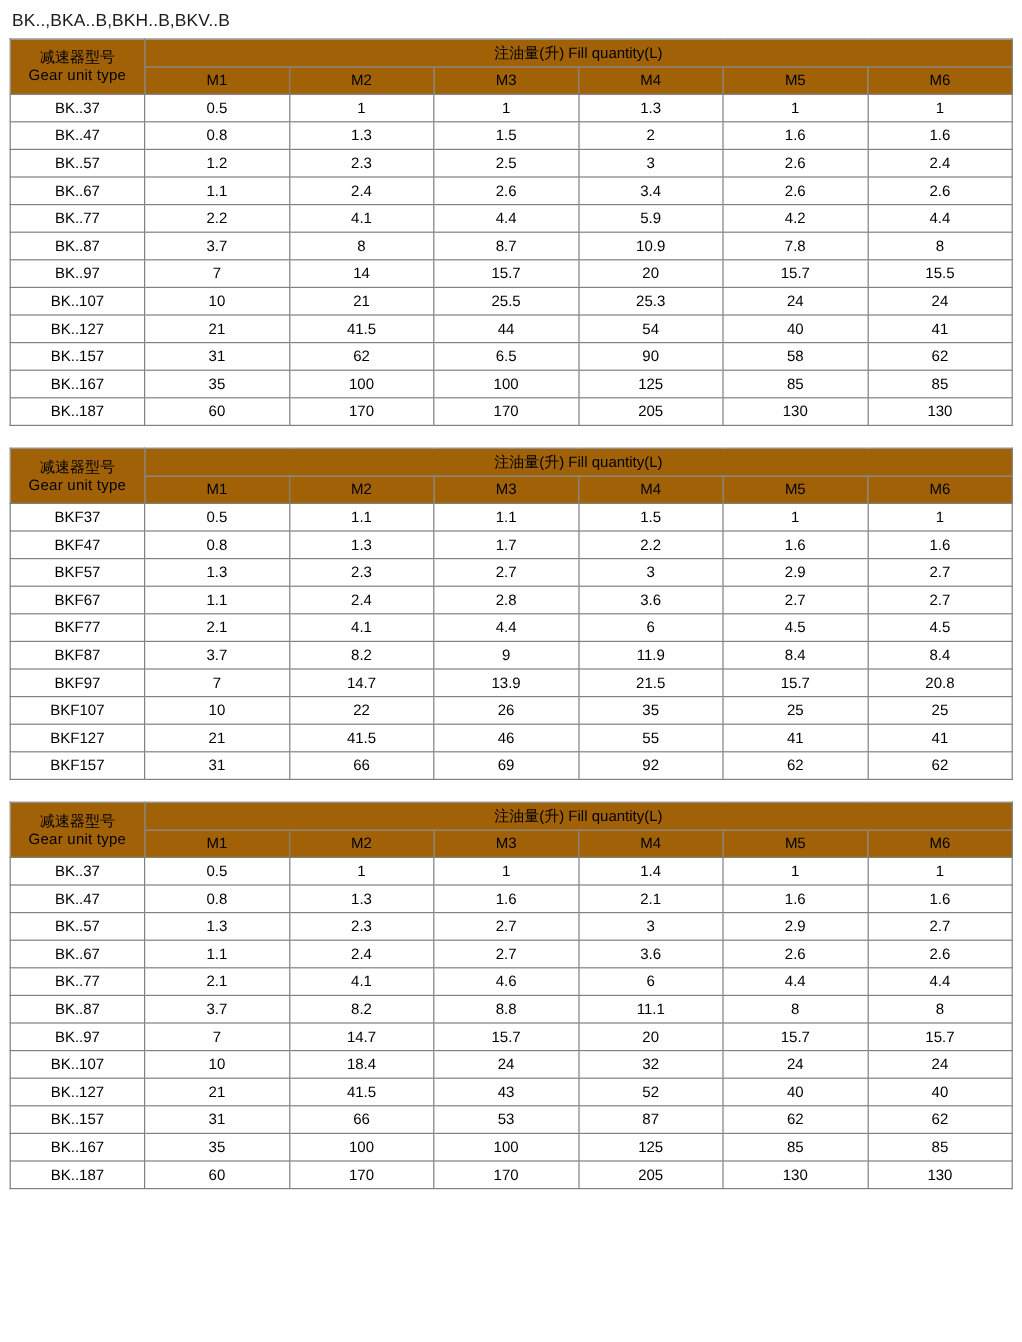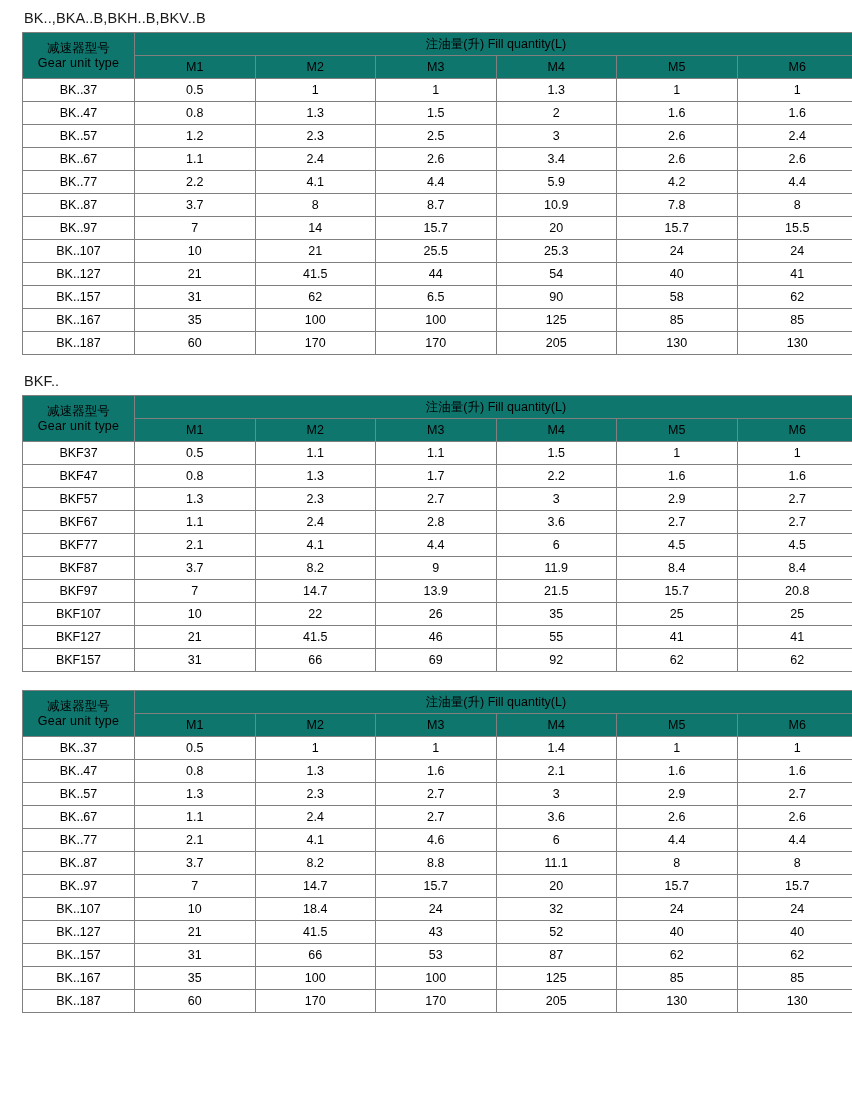--- a/index.html
+++ b/index.html
@@ -9,21 +9,21 @@
   }
   body {
     width: 852px;
     font-family: "Liberation Sans", sans-serif;
     color: #000000;
     -webkit-font-smoothing: antialiased;
   }
   .page {
     width: 852px;
     box-sizing: border-box;
-    padding: 6px 8px 0 22px;
+    padding: 6px 8px 0 8px;
   }
   .section {
     margin-bottom: 18px;
   }
   .section-title {
     font-size: 14.5px;
     color: #1a1a1a;
     margin: 4px 0 6px 2px;
     letter-spacing: 0.1px;
     white-space: nowrap;
@@ -38,21 +38,21 @@
     border: 1px solid #808080;
     font-weight: normal;
     font-size: 12.5px;
     text-align: center;
     vertical-align: middle;
     padding: 0;
     height: 22px;
     color: #000;
   }
   thead th {
-    background: #0f766e;
+    background: #a16207;
   }
   th.corner {
     width: 112px;
     line-height: 1.15;
     padding: 2px 2px;
     font-size: 12px;
   }
   th.corner .cn {
     display: block;
     font-size: 12.5px;
@@ -220,21 +220,20 @@
             <td>170</td>
             <td>205</td>
             <td>130</td>
             <td>130</td>
           </tr>
       </tbody>
     </table>
   </div>
 
   <div class="section">
-    <div class="section-title">BKF..</div>
     <table class="fill-table">
       <colgroup>
         <col style="width:112px">
           <col>
           <col>
           <col>
           <col>
           <col>
           <col>
       </colgroup>

